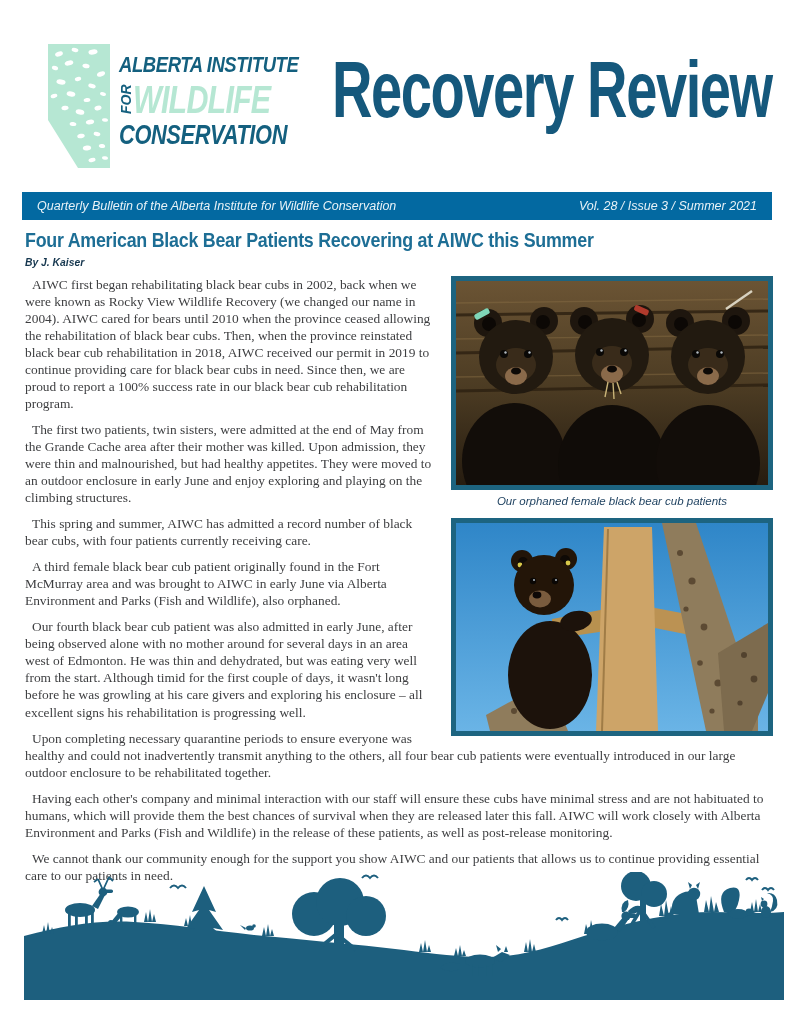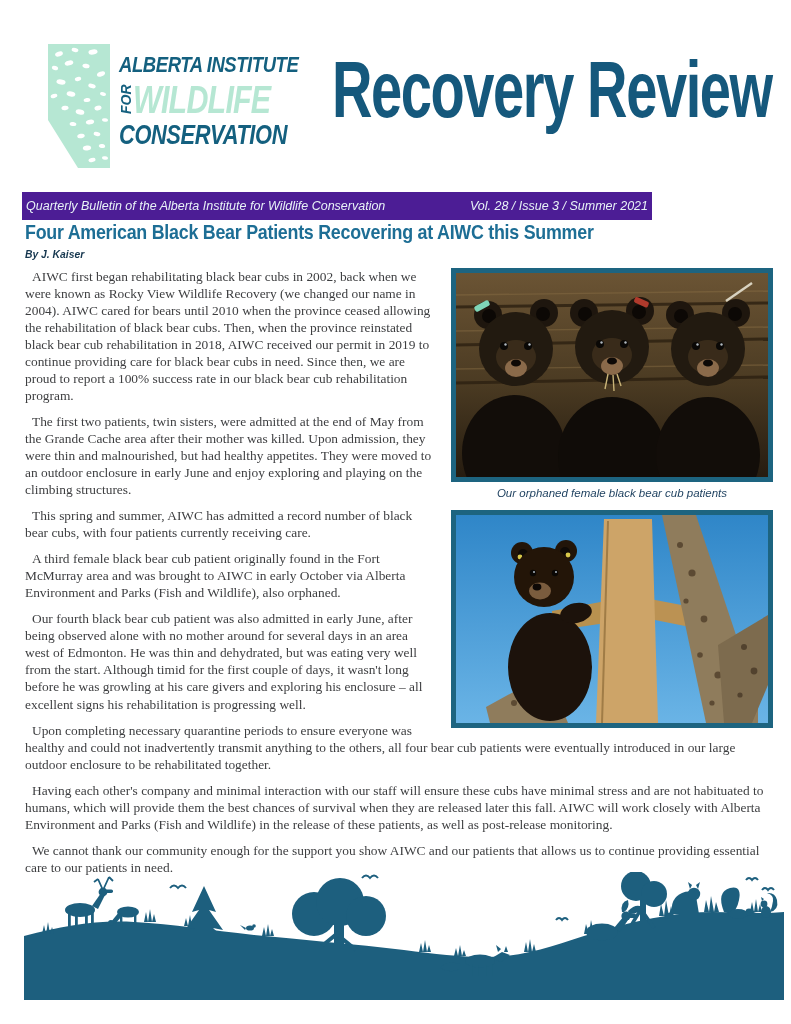--- a/index.html
+++ b/index.html
@@ -31,26 +31,26 @@
     font-weight:bold; font-size:28px; color:#14607f; letter-spacing:-0.5px;
     transform:scaleX(0.78); transform-origin:0 50%; white-space:nowrap; margin-top:2px; line-height:1;
   }
   .masthead-title {
     position:absolute; left:332px; top:48px;
     font-weight:bold; font-size:80px; line-height:1.05; color:#15587c;
     letter-spacing:-2px; transform:scaleX(0.70); transform-origin:0 0; white-space:nowrap;
   }
   
   .banner {
-    position:absolute; left:22px; top:192px; width:630px; height:28px;
-    background:#4c1d95; color:#e8f2f7; display:flex; justify-content:space-between;
-    align-items:center; padding:0 4px; font-style:italic; font-size:12.5px;
+    position:absolute; left:22px; top:192px; width:750px; height:28px;
+    background:#0369a1; color:#e8f2f7; display:flex; justify-content:space-between;
+    align-items:center; padding:0 15px; font-style:italic; font-size:12.5px;
   }
   
-  .article { position:absolute; left:25px; top:220px; width:748px; }
+  .article { position:absolute; left:25px; top:228px; width:748px; }
   .headline {
     font-weight:bold; font-size:21px; color:#1d6e95; letter-spacing:-0.3px;
     transform:scaleX(0.85); transform-origin:0 50%; white-space:nowrap; line-height:1.15;
   }
   .byline {
     font-weight:bold; font-style:italic; font-size:11.5px; color:#16374f;
     transform:scaleX(0.9); transform-origin:0 50%; margin:4px 0 8px 0;
   }
   .body-text { font-size:13.4px; line-height:1.27; color:#3d3e40; }
   .body-text p { margin:0 0 9px 0; text-indent:7px;font-family:Liberation Serif, serif; }
@@ -267,21 +267,21 @@
               <circle cx="99" cy="58" r="3.2" fill="#0a0705"></circle>
             <circle cx="78" cy="57" r="1" fill="#bcc8d4" opacity="0.9"></circle>
               <circle cx="100" cy="57" r="1" fill="#bcc8d4" opacity="0.9"></circle>
           </svg>
         </span>
       </figure>
 
       <p>AIWC first began rehabilitating black bear cubs in 2002, back when we were known as Rocky View Wildlife Recovery (we changed our name in 2004). AIWC cared for bears until 2010 when the province ceased allowing the rehabilitation of black bear cubs. Then, when the province reinstated black bear cub rehabilitation in 2018, AIWC received our permit in 2019 to continue providing care for black bear cubs in need. Since then, we are proud to report a 100% success rate in our black bear cub rehabilitation program.</p>
       <p>The first two patients, twin sisters, were admitted at the end of May from the Grande Cache area after their mother was killed. Upon admission, they were thin and malnourished, but had healthy appetites. They were moved to an outdoor enclosure in early June and enjoy exploring and playing on the climbing structures.</p>
       <p>This spring and summer, AIWC has admitted a record number of black bear cubs, with four patients currently receiving care.</p>
-      <p>A third female black bear cub patient originally found in the Fort McMurray area and was brought to AIWC in early October via Alberta Environment and Parks (Fish and Wildlife), also orphaned.</p>
+      <p>A third female black bear cub patient originally found in the Fort McMurray area and was brought to AIWC in early June via Alberta Environment and Parks (Fish and Wildlife), also orphaned.</p>
       <p>Our fourth black bear cub patient was also admitted in early June, after being observed alone with no mother around for several days in an area west of Edmonton. He was thin and dehydrated, but was eating very well from the start. Although timid for the first couple of days, it wasn't long before he was growling at his care givers and exploring his enclosure – all excellent signs his rehabilitation is progressing well.</p>
       <p>Upon completing necessary quarantine periods to ensure everyone was healthy and could not inadvertently transmit anything to the others, all four bear cub patients were eventually introduced in our large outdoor enclosure to be rehabilitated together.</p>
       <p>Having each other's company and minimal interaction with our staff will ensure these cubs have minimal stress and are not habituated to humans, which will provide them the best chances of survival when they are released later this fall. AIWC will work closely with Alberta Environment and Parks (Fish and Wildlife) in the release of these patients, as well as post-release monitoring.</p>
       <p>We cannot thank our community enough for the support you show AIWC and our patients that allows us to continue providing essential care to our patients in need.</p>
     </div>
   </main>
 
   <div class="footer-art">
     <svg viewBox="0 0 760 128" preserveAspectRatio="none">
       <g fill="#1d5f7e" stroke="#1d5f7e">

